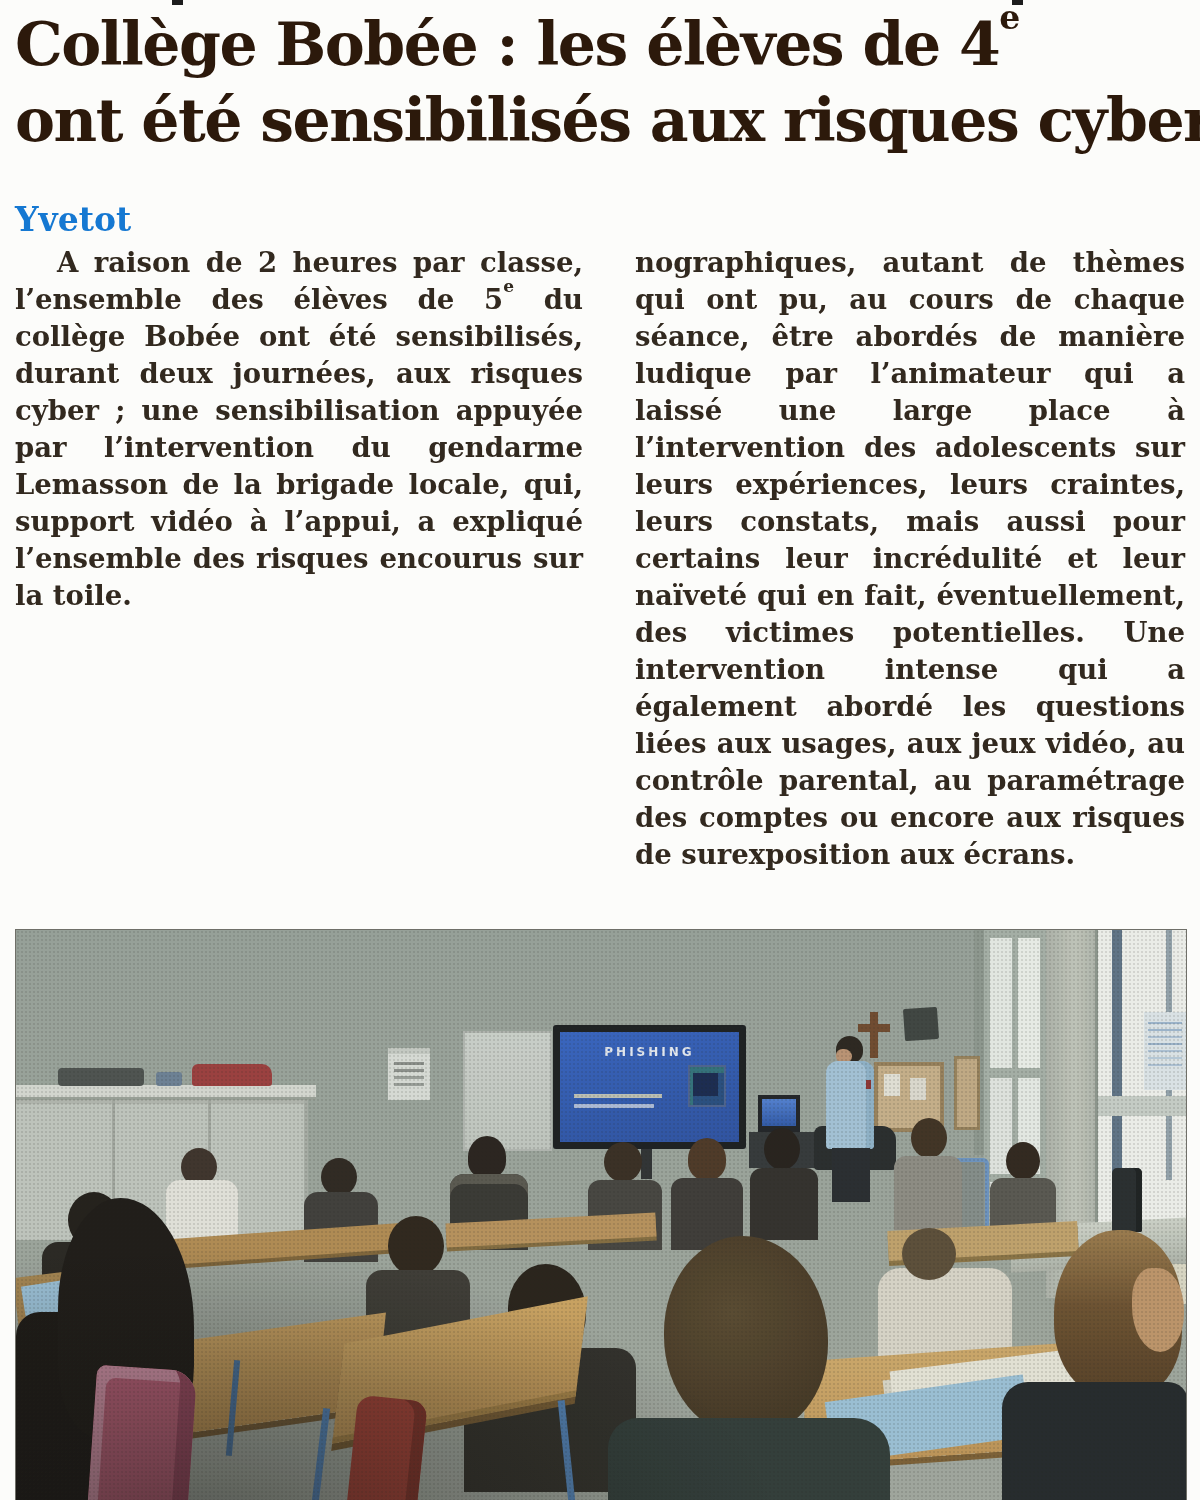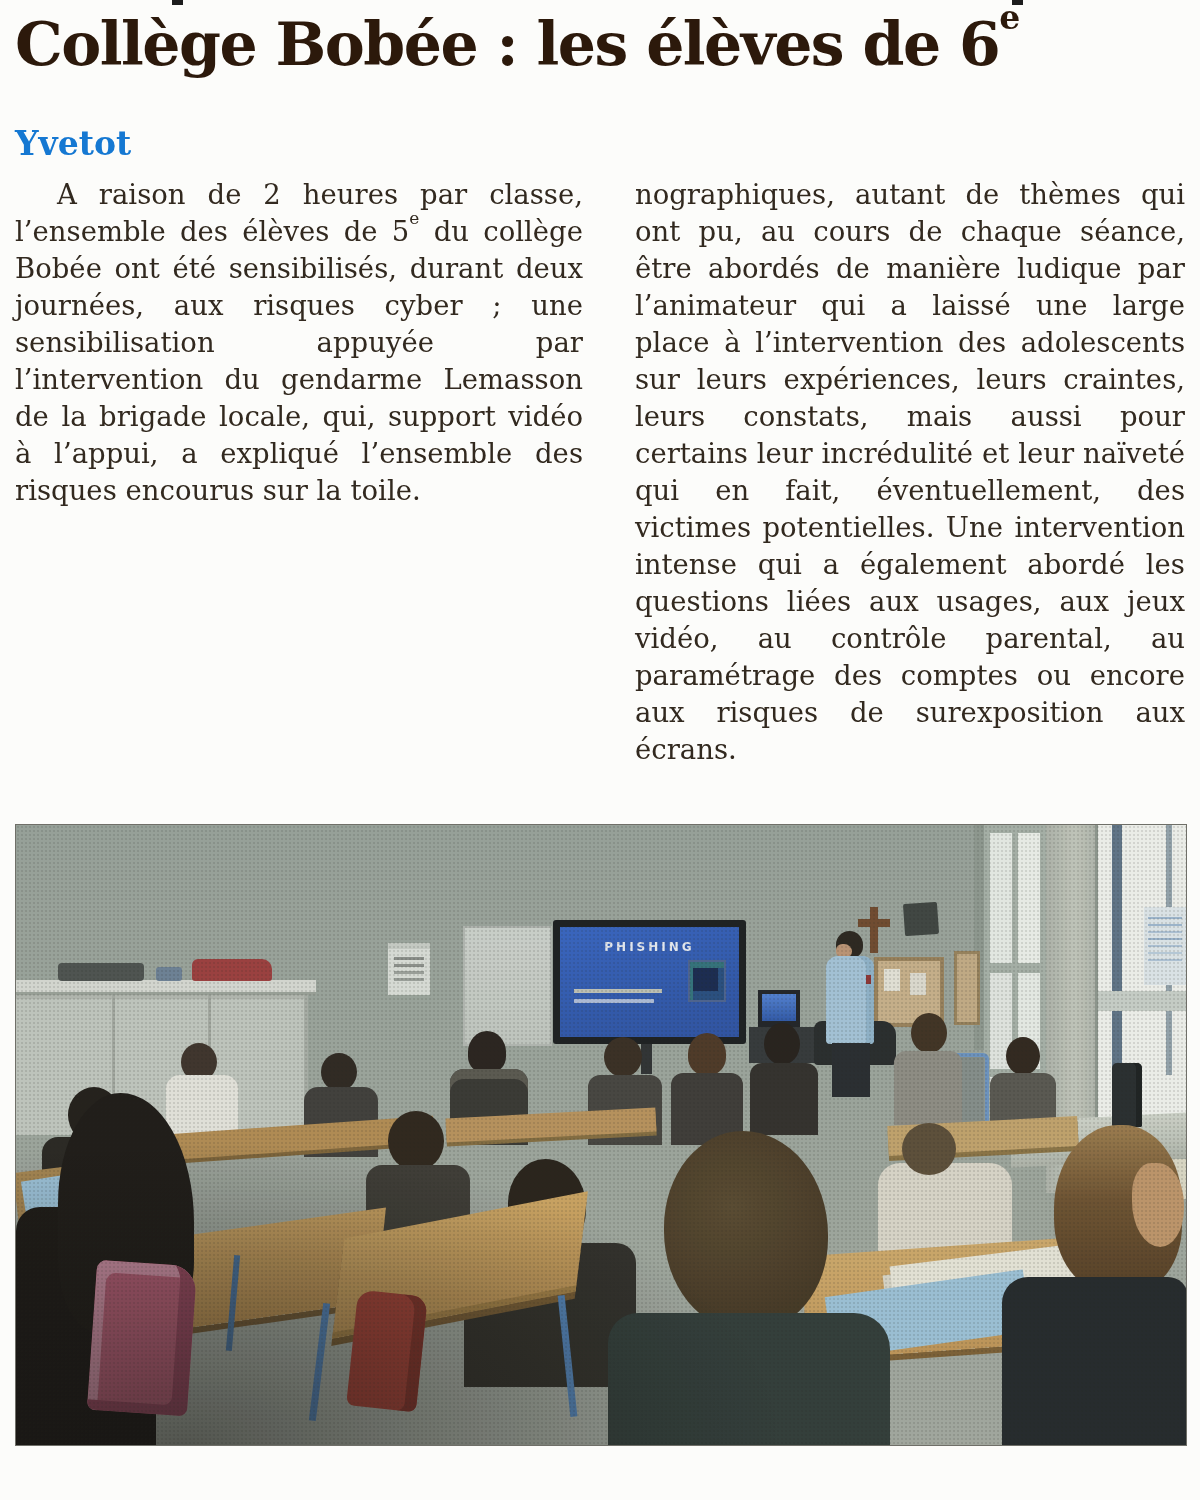--- a/index.html
+++ b/index.html
@@ -7,21 +7,21 @@
         font-family:"DejaVu Serif", serif;box-sizing:border-box;padding:0 15px;}
   .tick{position:absolute;top:0;height:5px;width:11px;background:#1c1c1c;}
   
   .headline{margin:6px 0 0 0;font-size:60px;line-height:76px;font-weight:700;
             color:#2c190b;letter-spacing:-1.5px;}
   .hl-line{display:block;white-space:nowrap;}
   .headline sup{font-size:55%;position:relative;top:-0.45em;line-height:0;}
   
   .location{margin-top:44px;font-size:33px;line-height:36px;font-weight:700;color:#1578d2;}
   
-  .columns{margin-top:14px;display:flex;gap:52px;}
+  .columns{margin-top:6px;display:flex;gap:52px;font-weight:bold;}
   .col-left{width:568px;}
   .col-right{width:550px;}
   .para{margin:0;font-size:27.5px;line-height:37px;color:#32291f;text-align:justify;
         text-justify:inter-word;}
   .para.indent{text-indent:42px;}
   .para sup{font-size:62%;position:relative;top:-0.4em;line-height:0;}
   
   .photo{position:relative;margin:56px 0 0 0;width:1172px;height:622px;overflow:hidden;
          background:linear-gradient(180deg,#97a19a 0%,#9ca49c 40%,#a2a89f 100%);
          border:1px solid #6f6f68;box-sizing:border-box;}
@@ -35,21 +35,22 @@
 </style>
 </head>
 <body>
 
 <div class="page">
 
   <div class="tick" style="left:172px;"></div>
   <div class="tick" style="left:1012px;"></div>
 
   <h1 class="headline">
-    <span class="hl-line"><span>Collège Bobée : les élèves de 6</span><sup>e</sup></span>
+    <span class="hl-line"><span>Collège Bobée : les élèves de 4</span><sup>e</sup></span>
+    <span class="hl-line">ont été sensibilisés aux risques cyber</span>
   </h1>
 
   <div class="location">Yvetot</div>
 
   <div class="columns">
     <div class="col-left">
       <p class="para indent"><span>A raison de 2 heures par classe, l’ensemble des élèves de 5</span><sup>e</sup><span> du collège Bobée ont été sensibilisés, durant deux journées, aux risques cyber ; une sensibilisation appuyée par l’intervention du gendarme Lemasson de la brigade locale, qui, support vidéo à l’appui, a expliqué l’ensemble des risques encourus sur la toile.</span></p>
     </div>
     <div class="col-right">
       <p class="para">nographiques, autant de thèmes qui ont pu, au cours de chaque séance, être abordés de manière ludique par l’animateur qui a laissé une large place à l’intervention des adolescents sur leurs expériences, leurs craintes, leurs constats, mais aussi pour certains leur incrédulité et leur naïveté qui en fait, éventuellement, des victimes potentielles. Une intervention intense qui a également abordé les questions liées aux usages, aux jeux vidéo, au contrôle parental, au paramétrage des comptes ou encore aux risques de surexposition aux écrans.</p>

